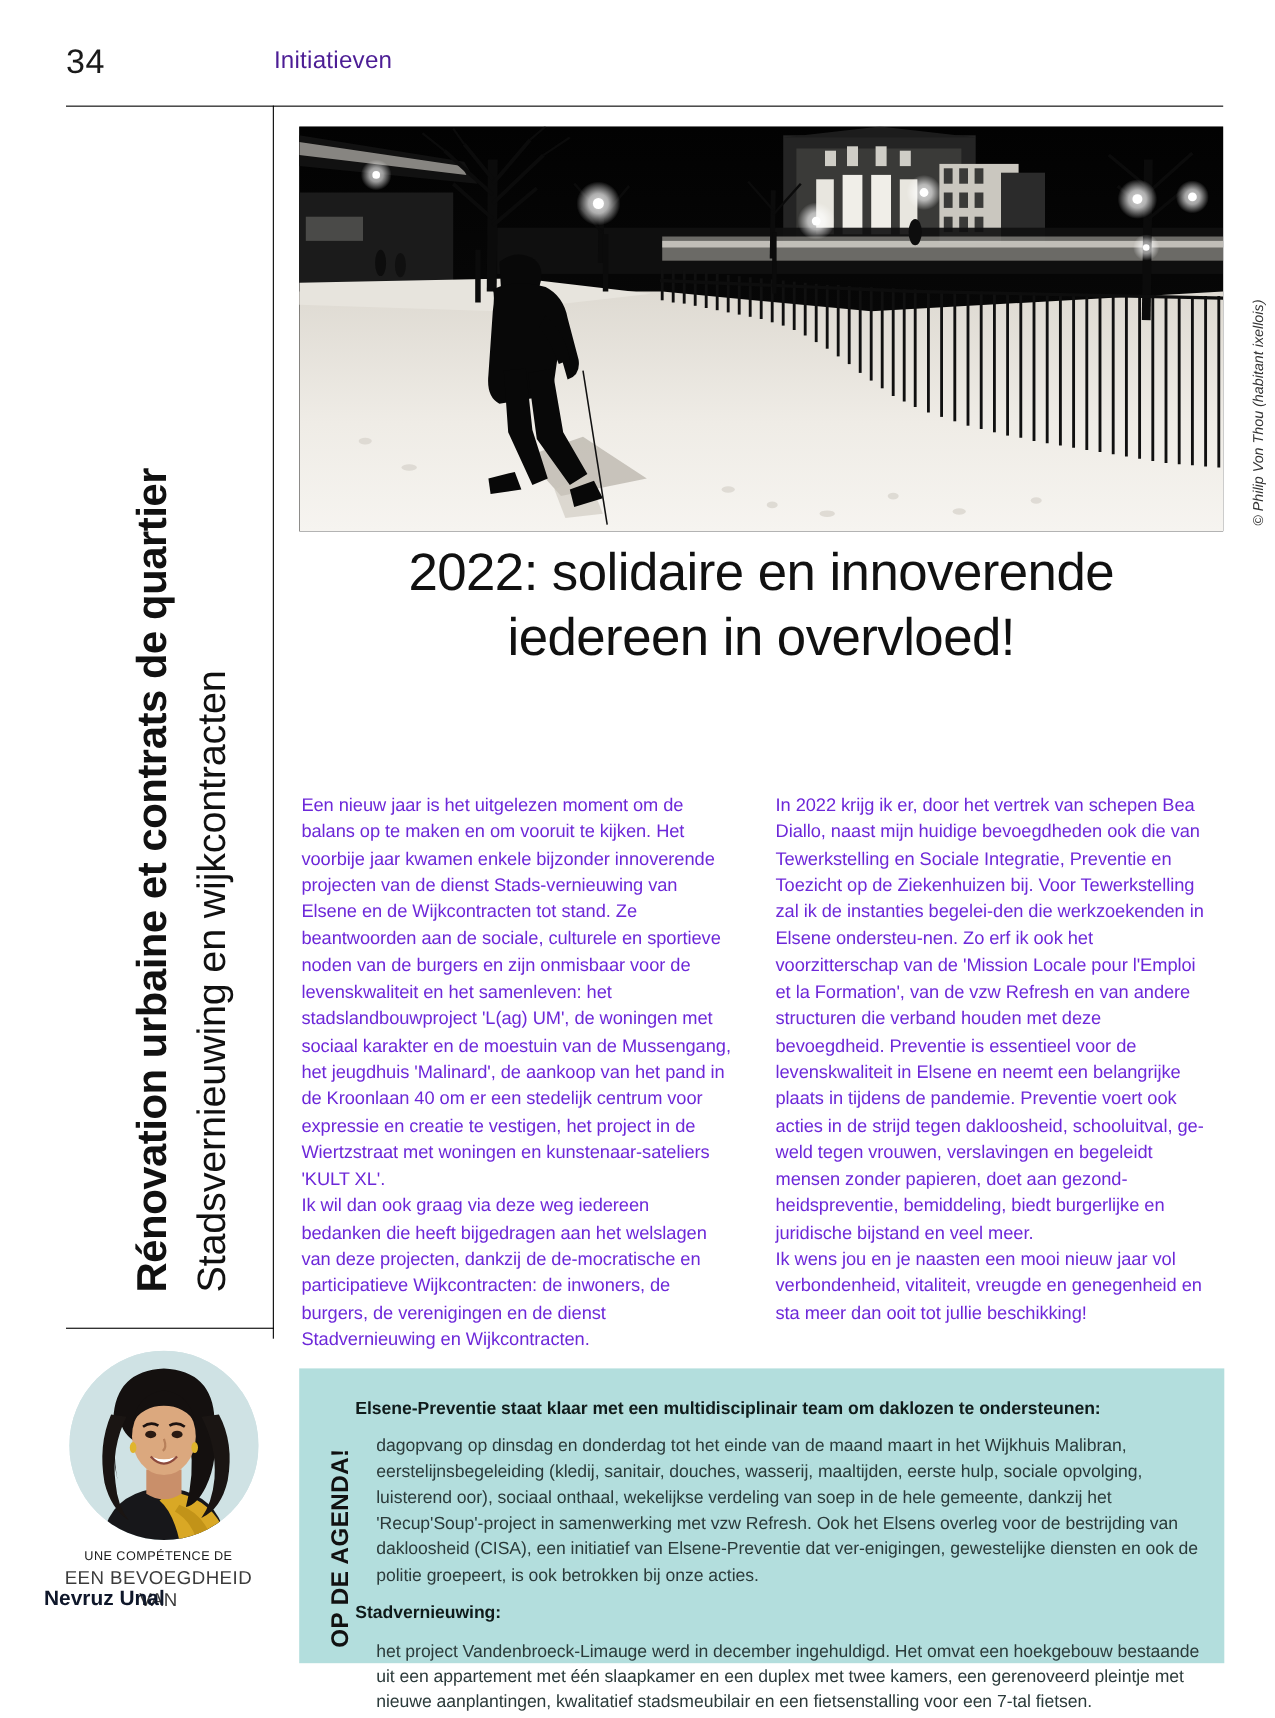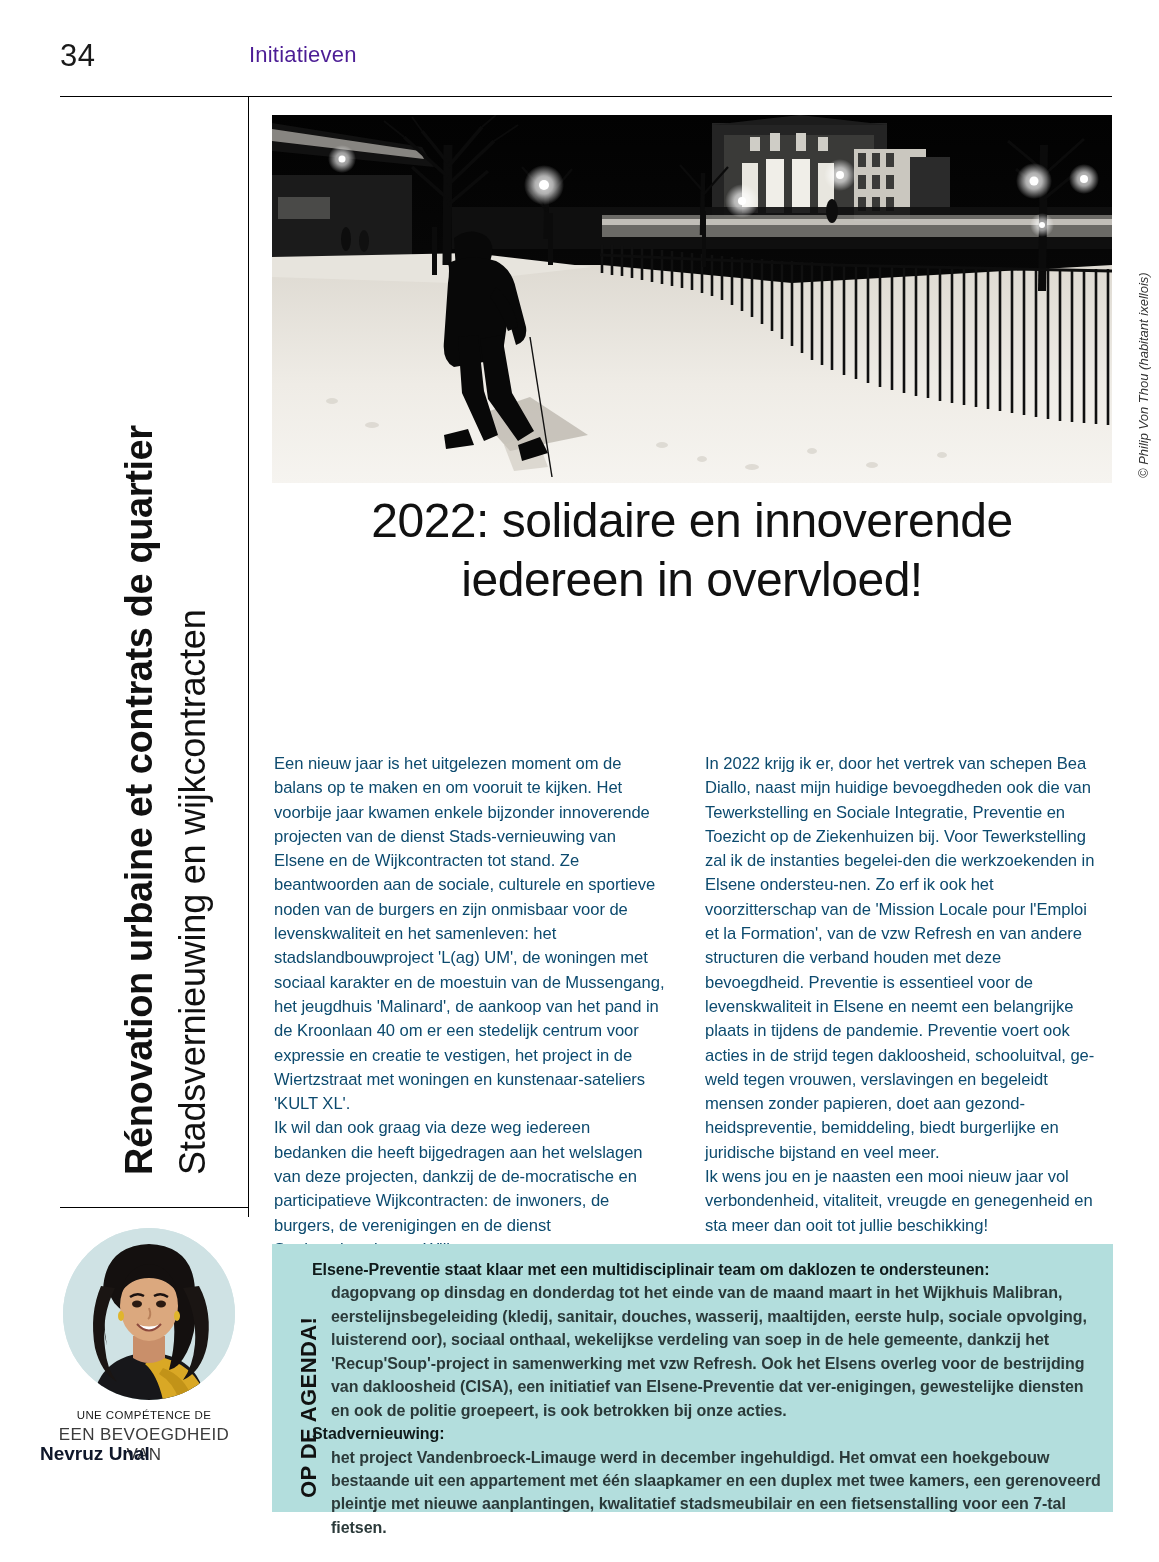--- a/index.html
+++ b/index.html
@@ -132,25 +132,25 @@
     font-size: 27px;
     line-height: 1.42;
     font-weight: 400;
     color: #138b84;
     letter-spacing: -0.1px;
   }
 
   
   .col {
     position: absolute;
-    top: 752px;
+    top: 720px;
     width: 392px;
     font-size: 16.6px;
     line-height: 1.465;
-    color: #0c4a6e;
+    color: #6d28d9;
     letter-spacing: -0.05px;
   }
   .col p { margin: 0; }
   .col-left  { left: 274px; }
   .col-right { left: 705px; }
 
   
   .portrait-wrap {
     position: absolute;
     left: 63px;
@@ -220,26 +220,26 @@
   .agenda-body {
     position: absolute;
     left: 312px;
     top: 1258px;
     width: 790px;
     font-size: 16px;
     line-height: 1.465;
     color: #2b3a3a;
     letter-spacing: -0.05px;
   }
-  .agenda-body p { margin: 0; }
+  .agenda-body p { margin: 11px; }
   .agenda-body .lead {
     font-weight: 700;
     color: #0f1a1a;
   }
-  .agenda-body .indent { padding-left: 19px; font-weight: bold; }
+  .agenda-body .indent { padding-left: 19px; }
 </style>
 </head>
 <body>
 
 <div id="page">
 
   <div class="page-number">34</div>
   <div class="section-title">Initiatieven</div>
   <div class="rule-top"></div>
   <div class="rule-vert"></div>

